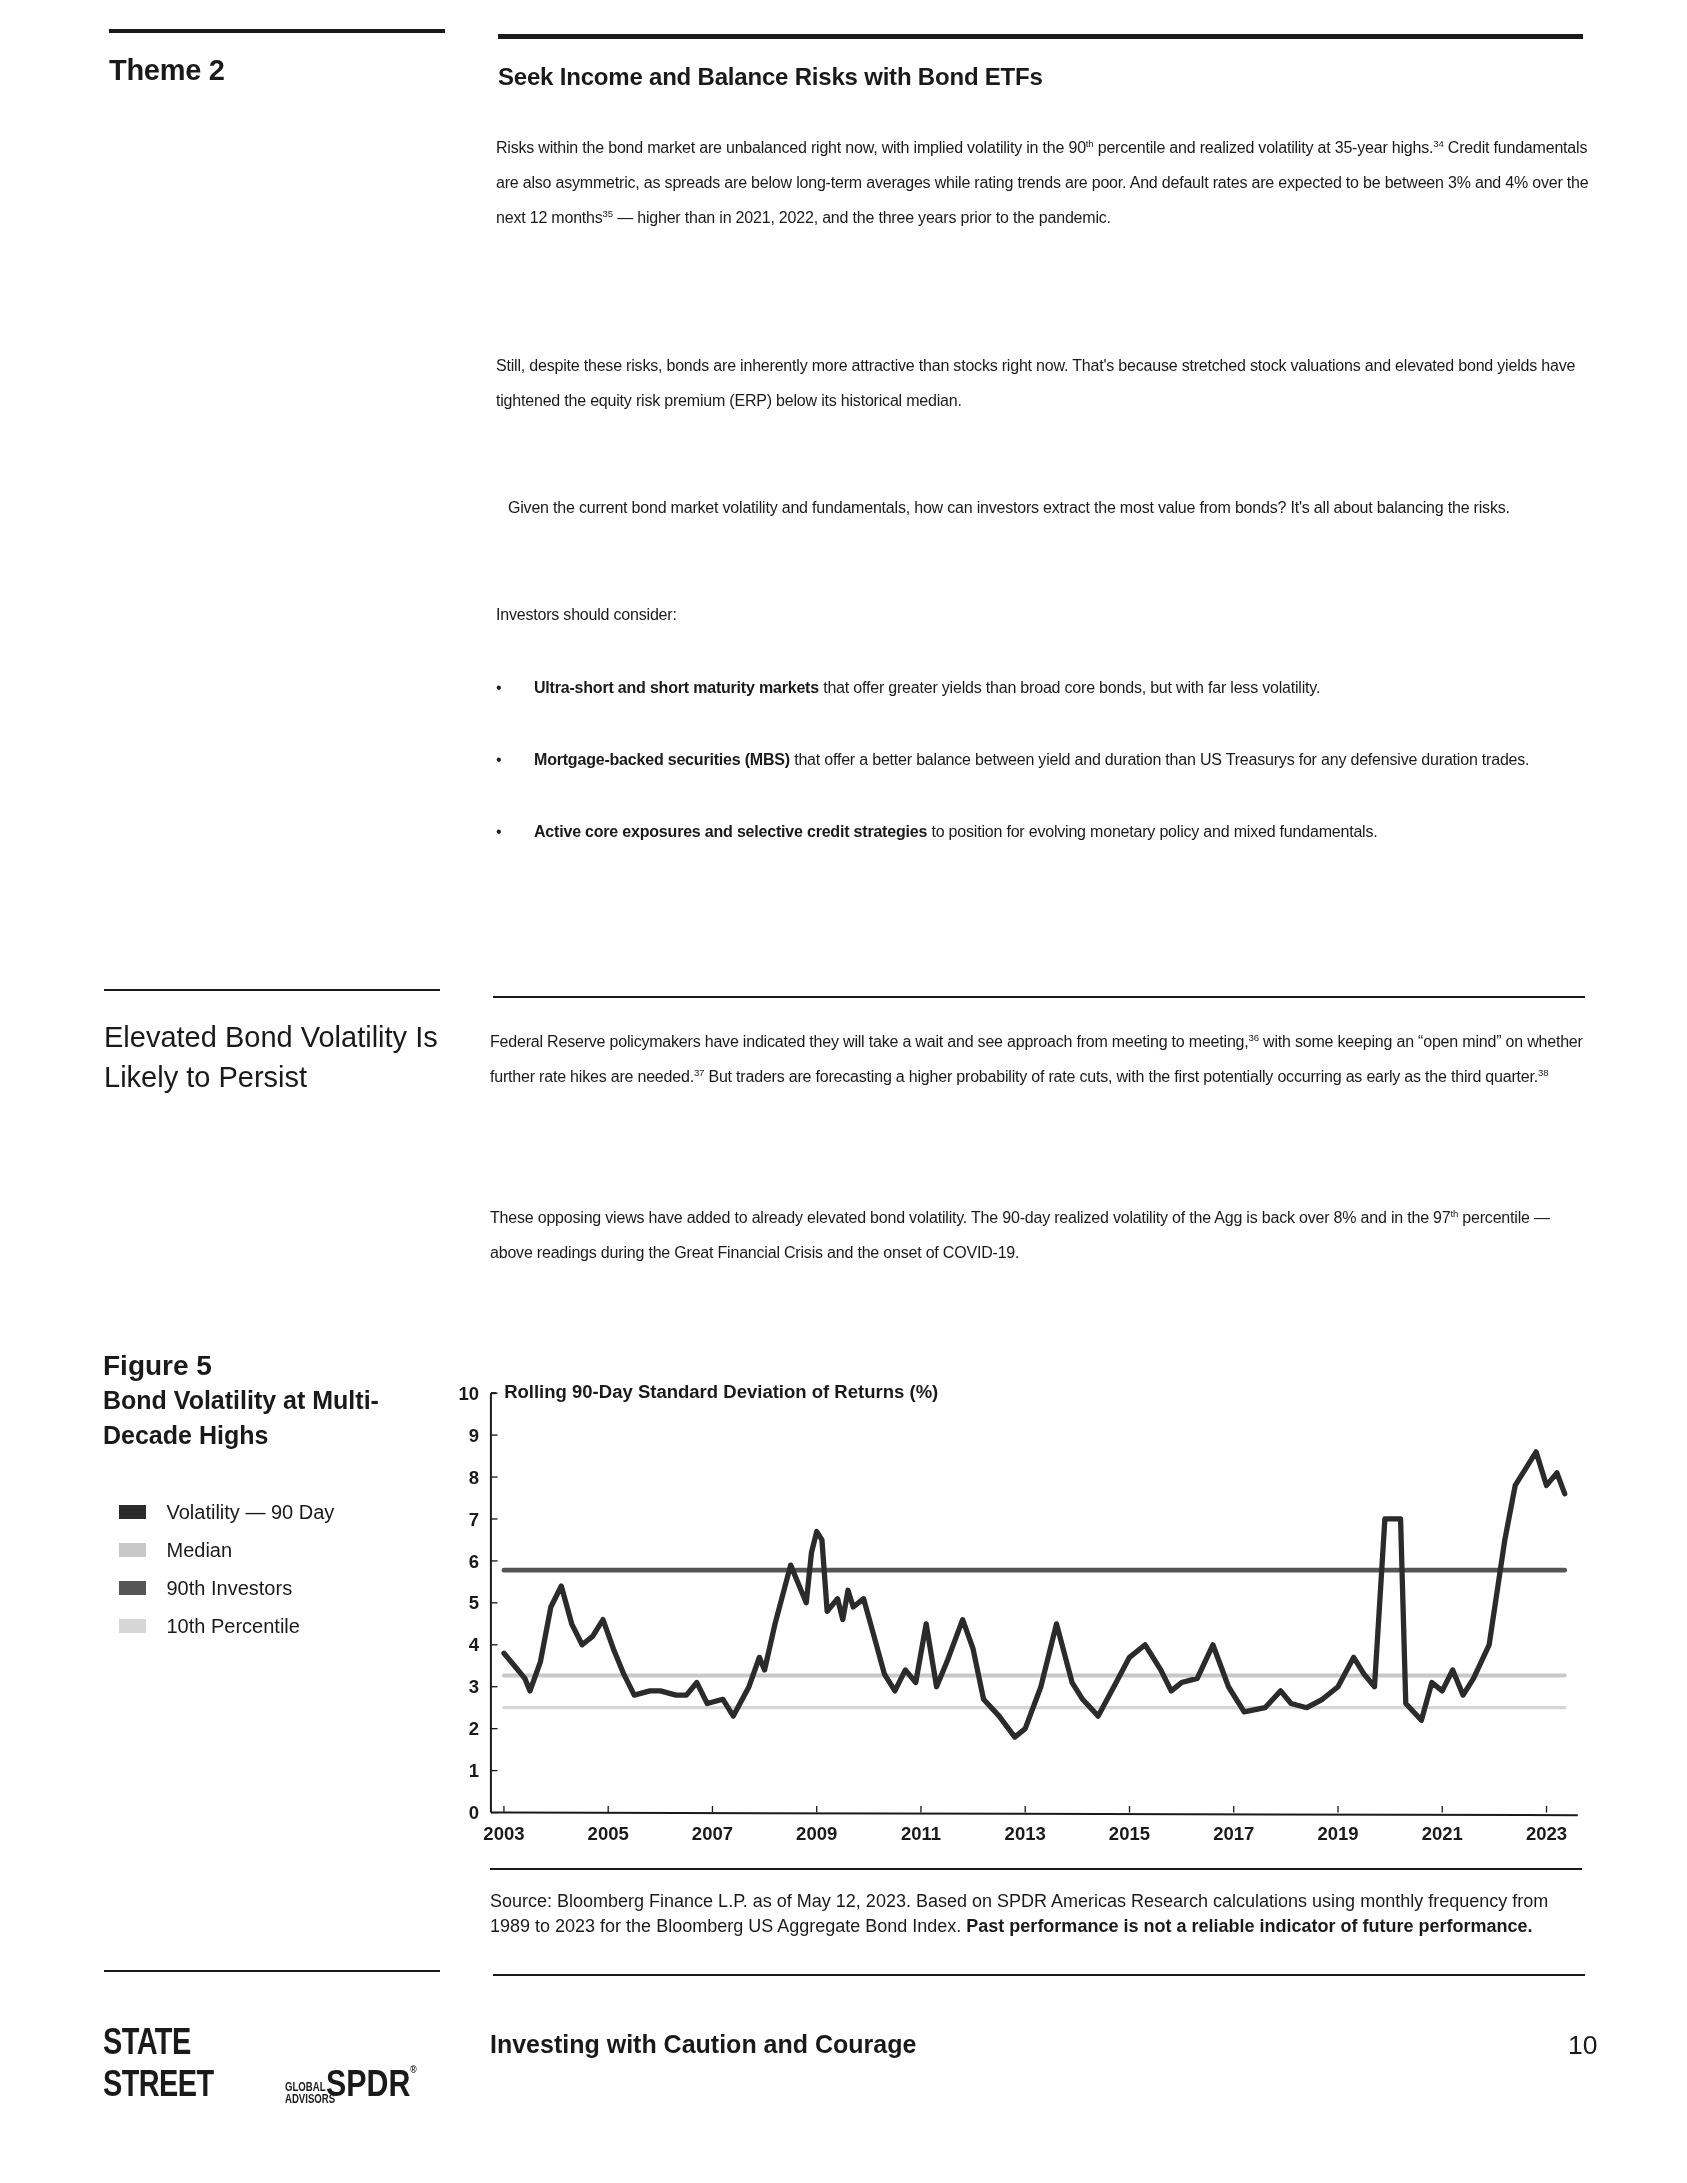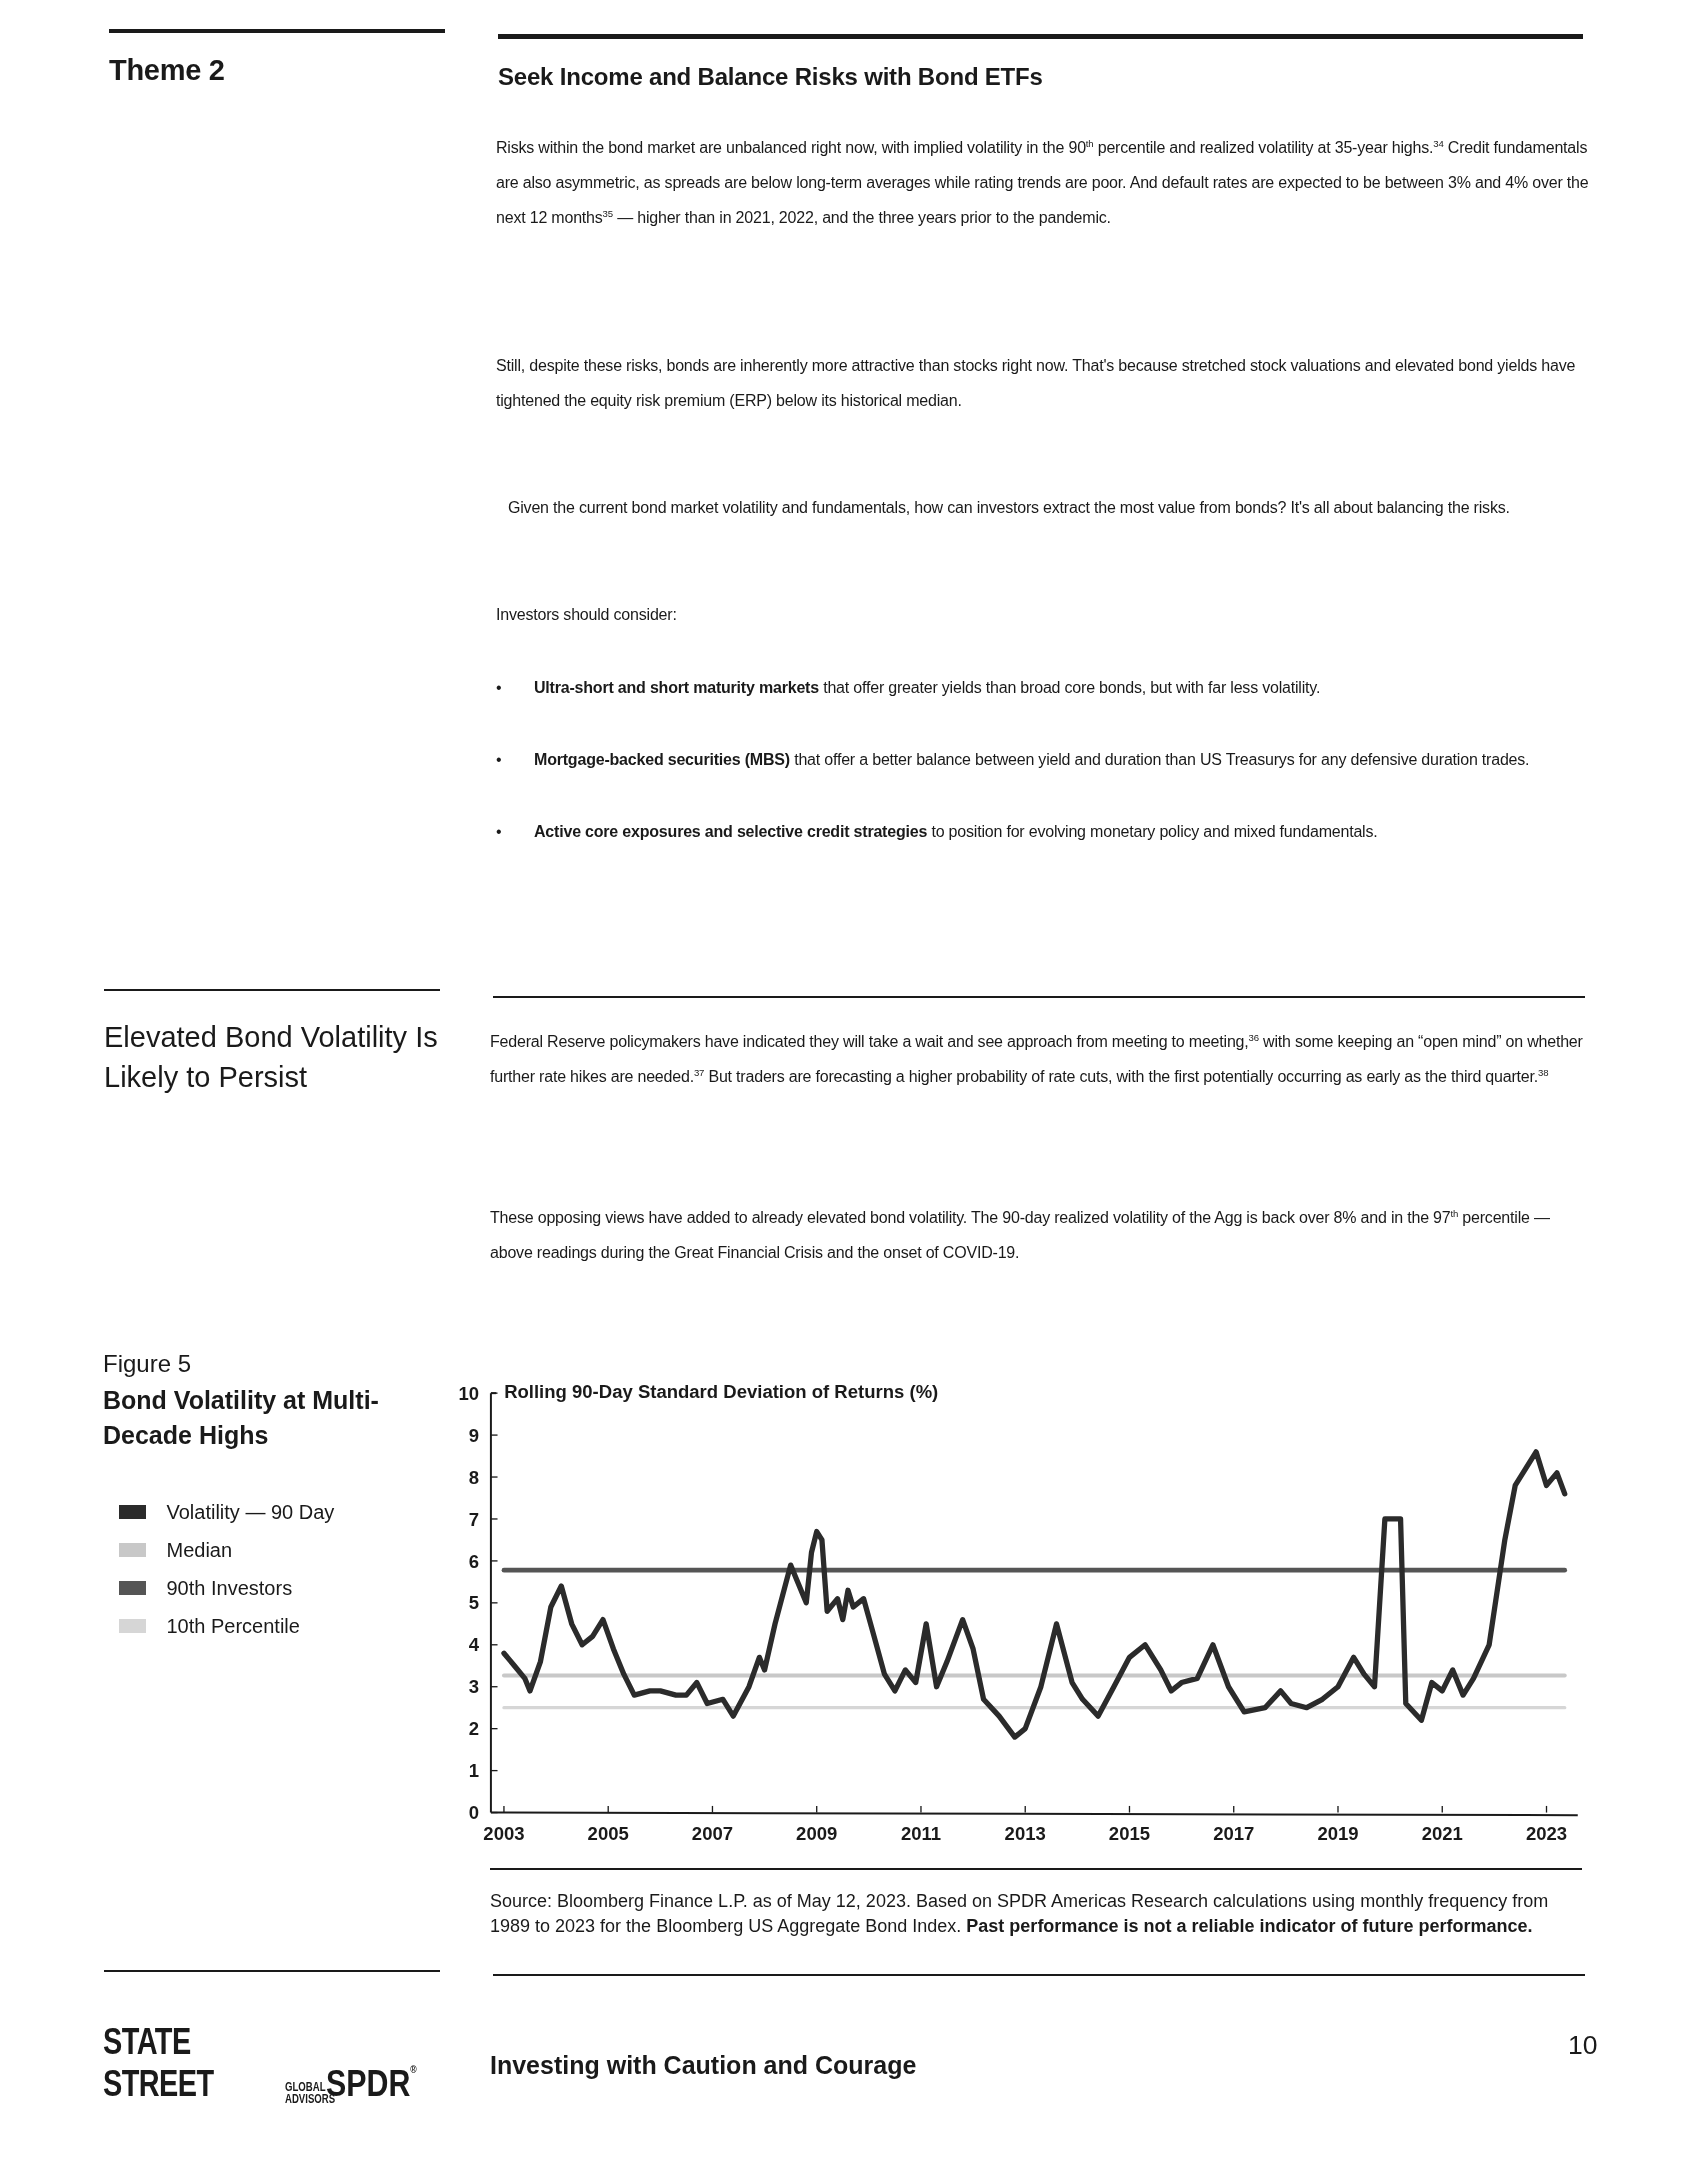--- a/index.html
+++ b/index.html
@@ -8,28 +8,28 @@
   .abs { position:absolute; }
   .theme-label { left:109px; top:54px; font-size:29px; font-weight:bold; letter-spacing:-0.3px; }
   .section-heading { left:498px; top:63px; font-size:24px; font-weight:bold; letter-spacing:-0.2px;text-align:right; }
   .body-text { font-size:16px; line-height:35px; letter-spacing:-0.2px; }
   .para { position:absolute; left:496px; width:1098px; }
   .bullets { position:absolute; left:496px; width:1098px; list-style:none; margin:0; padding:0; }
   .bullets li { position:relative; padding-left:38px; margin-bottom:37px; }
   .bullets .dot { position:absolute; left:0; top:0; }
   .bullets b { font-weight:bold; }
   .side-heading { left:104px; top:1017px; font-size:29px; line-height:40px; width:344px; }
-  .fig-num { left:103px; top:1350px; font-size:24px; }
+  .fig-num { left:103px; top:1350px; font-size:28px;font-weight:bold; }
   .fig-title { left:103px; top:1383px; font-size:25px; font-weight:bold; line-height:35px; width:318px; }
   .legend { position:absolute; left:119px; top:1493px; font-size:20px; }
   .legend-item { display:flex; align-items:center; height:38px; }
   .swatch { width:26.5px; height:14px; margin-right:21px; display:inline-block; }
   .sup { font-size:60%; vertical-align:super; line-height:0; }
   .source { position:absolute; left:490px; top:1889px; width:1085px; font-size:18px; line-height:24.5px; }
-  .footer-title { left:490px; top:2030px; font-size:25px; font-weight:bold;margin-top:21px; }
+  .footer-title { left:490px; top:2030px; font-size:25px; font-weight:bold; }
   .page-num { left:1568px; top:2030px; font-size:26.5px; }
   .logo { position:absolute; left:103px; top:2021px; display:flex; align-items:flex-end; font-family:"Liberation Sans", sans-serif; }
   .logo .ss { font-size:37px; font-weight:bold; transform:scaleX(0.78); transform-origin:left; letter-spacing:-0.7px; display:inline-block; width:179px; }
   .logo .ga { font-size:12px; font-weight:bold; line-height:12px; transform:scaleX(0.8); transform-origin:left; display:inline-block; width:41px; margin-left:3.3px; }
   .logo .spdr { font-size:37px; font-weight:bold; transform:scaleX(0.82); transform-origin:left; display:inline-block; }
   .logo .reg { font-size:10.6px; vertical-align:top; }
   svg text { font-family:"Liberation Sans", sans-serif; }
 </style>
 </head>
 <body>

